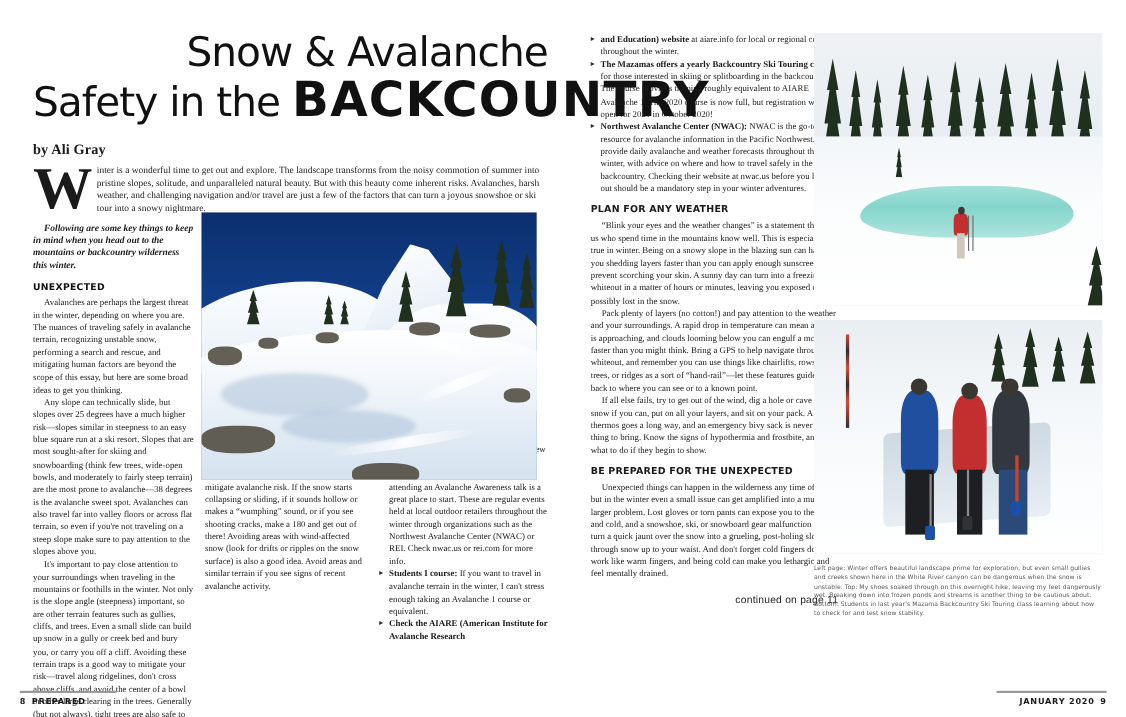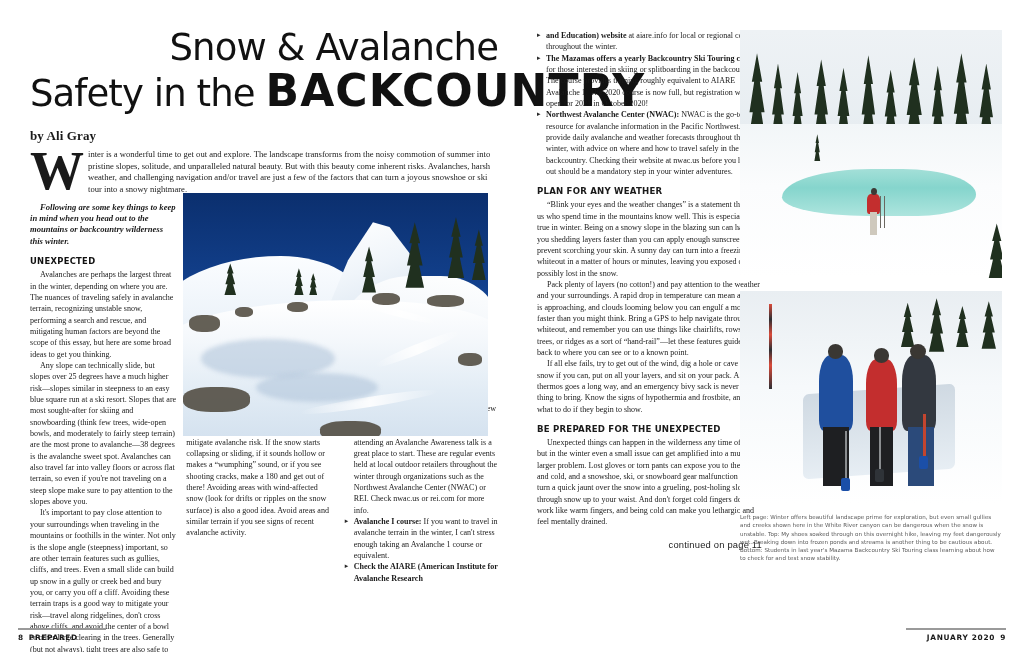--- a/index.html
+++ b/index.html
@@ -256,21 +256,21 @@
       <div class="lp-col lp-col-2">
         <div class="col-spacer-top"></div>
         <p class="body" style="text-indent:0">since they can hold the snow in place.</p>
         <p class="body">Paying attention to sounds the snow makes and what it looks like is a great way to mitigate avalanche risk. If the snow starts collapsing or sliding, if it sounds hollow or makes a “wumphing” sound, or if you see shooting cracks, make a 180 and get out of there! Avoiding areas with wind-affected snow (look for drifts or ripples on the snow surface) is also a good idea. Avoid areas and similar terrain if you see signs of recent avalanche activity.</p>
       </div>
 
       <div class="lp-col lp-col-3">
         <div class="col-spacer-top"></div>
         <ul class="bullets">
           <li><span class="b-strong">Avalanche Awareness talks:</span><span> For those new to learning about avalanches or those wanting to brush up on their knowledge, attending an Avalanche Awareness talk is a great place to start. These are regular events held at local outdoor retailers throughout the winter through organizations such as the Northwest Avalanche Center (NWAC) or REI. Check nwac.us or rei.com for more info.</span></li>
-          <li><span class="b-strong">Avalanche I course:</span><span> If you want to travel in avalanche terrain in the winter, I can't stress enough taking an Avalanche 1 course or equivalent.</span></li>
+          <li><span class="b-strong">Students I course:</span><span> If you want to travel in avalanche terrain in the winter, I can't stress enough taking an Avalanche 1 course or equivalent.</span></li>
           <li><span class="b-strong">Check the AIARE (American Institute for Avalanche Research</span><span></span></li>
         </ul>
       </div>
 
     </div>
 
     <div class="footer-rule rule-left"></div>
     <div class="footer footer-left">
       <span>8</span>
       <span>PREPARED</span>

